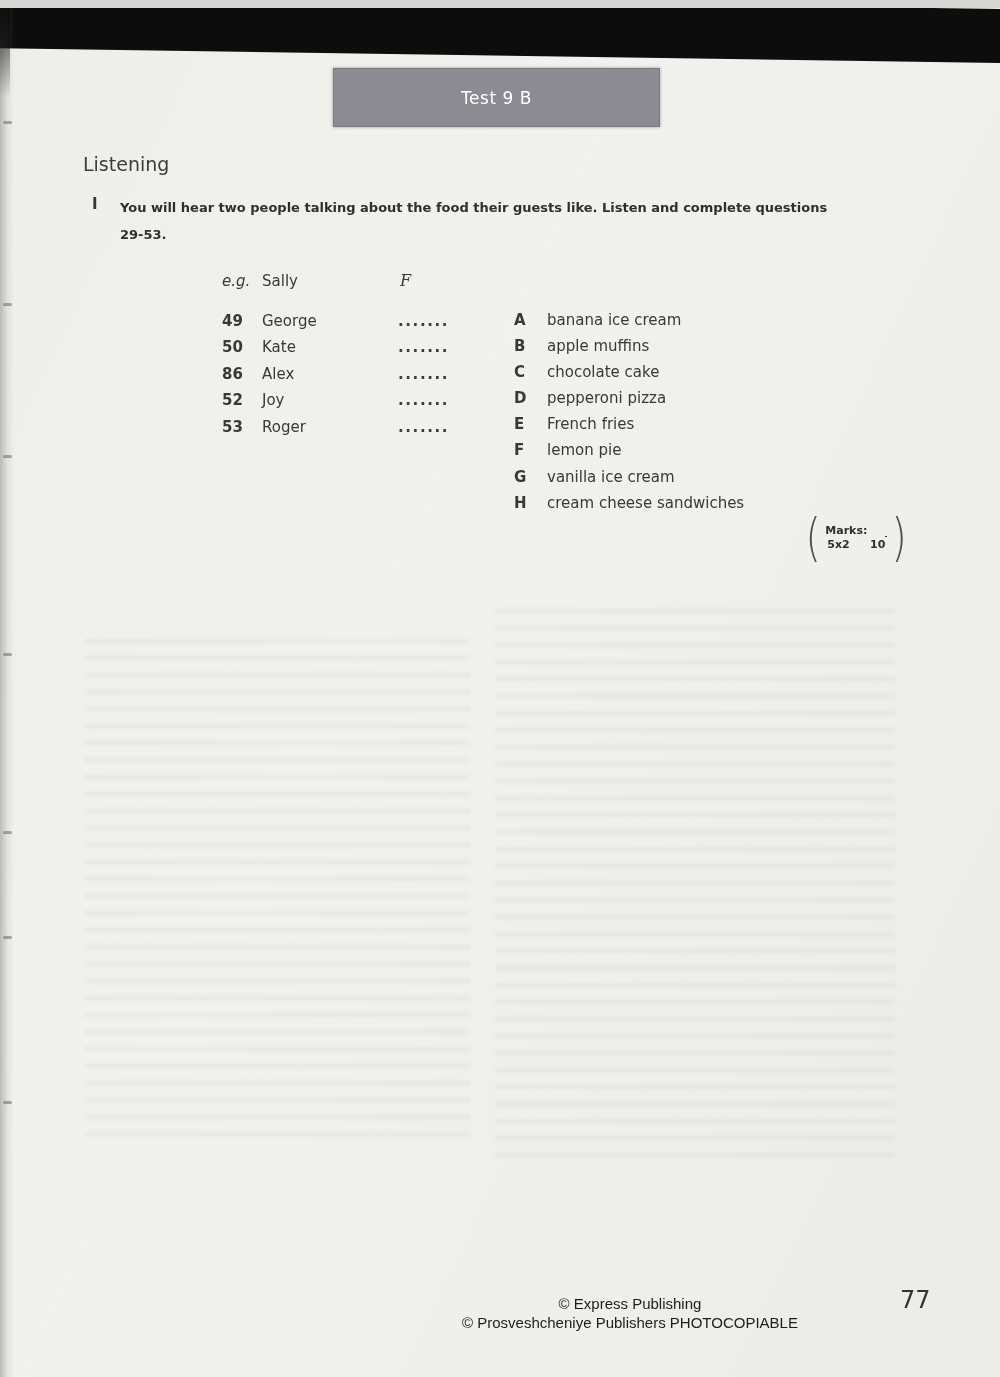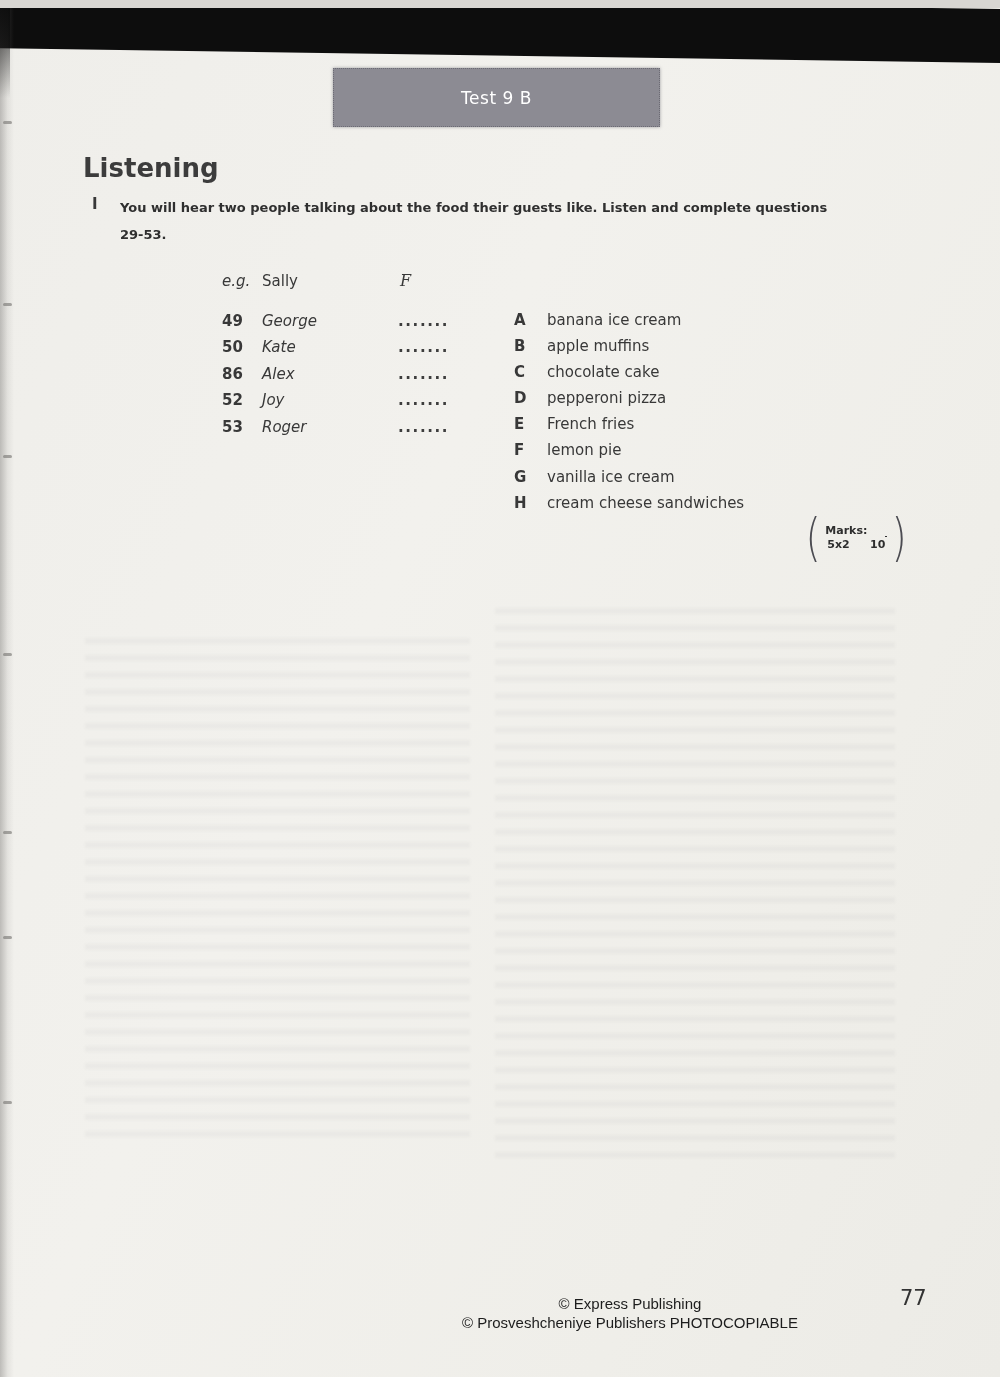--- a/index.html
+++ b/index.html
@@ -37,21 +37,21 @@
   .banner{
     position:absolute;left:333px;top:60px;width:325px;height:57px;
     background:#8c8b93;border:1px dotted #6c6b74;
     box-shadow:0 0 3px rgba(80,80,90,.5);
     display:flex;align-items:center;justify-content:center;
   }
   .banner span{color:#ffffff;font-size:17px;letter-spacing:.5px;}
   
   .section-title{
     position:absolute;left:83px;top:145px;
-    font-size:26px;font-weight:bold;color:#3c3c3c;
+    font-size:19px;font-weight:normal;color:#3c3c3c;
   }
   .exercise-number{
     position:absolute;left:92px;top:187px;
     font-size:15px;font-weight:bold;
   }
   .instructions{
     position:absolute;left:120px;top:186px;width:775px;
     font-size:13px;font-weight:600;line-height:27px;color:#2f2f2f;
   }
   
@@ -60,21 +60,21 @@
   }
   .example-row .eg{font-style:italic;display:inline-block;width:40px;}
   .example-row .ex-name{display:inline-block;width:138px;}
   .example-row .ex-answer{font-family:"DejaVu Serif","Liberation Serif",serif;font-style:italic;font-size:16px;}
   
   .questions{
     position:absolute;left:222px;top:300px;font-size:15px;
   }
   .q-row{height:26.4px;line-height:26.4px;}
   .q-num{display:inline-block;width:40px;font-weight:bold;}
-  .q-name{display:inline-block;width:136px;font-style:italic;}
+  .q-name{display:inline-block;width:136px;}
   .q-blank{font-weight:bold;letter-spacing:1.6px;color:#3d3d3d;}
   
   .options{
     position:absolute;left:514px;top:299px;font-size:15px;
   }
   .o-row{height:26.1px;line-height:26.1px;}
   .o-letter{display:inline-block;width:33px;font-weight:bold;}
   
   .marks{
     position:absolute;left:803px;top:503px;
@@ -92,21 +92,21 @@
   .marks-row2{display:flex;justify-content:space-between;padding:1px 2px 0 2px;}
   
   .footer-copy{
     position:absolute;right:140px;top:1286px;width:460px;
     text-align:center;
     font-family:Liberation Sans, sans-serif;
     font-size:15px;color:#1d1d1d;line-height:19px;
   }
   .page-number{
     position:absolute;left:900px;top:1278px;
-    font-size:21px;color:#333;
+    font-size:24px;color:#333;
   }
 </style>
 </head>
 <body>
 
 <div class="page">
 
   <div class="top-black-bar"></div>
   <div class="left-edge"></div>
   <div class="left-edge-top"></div>

